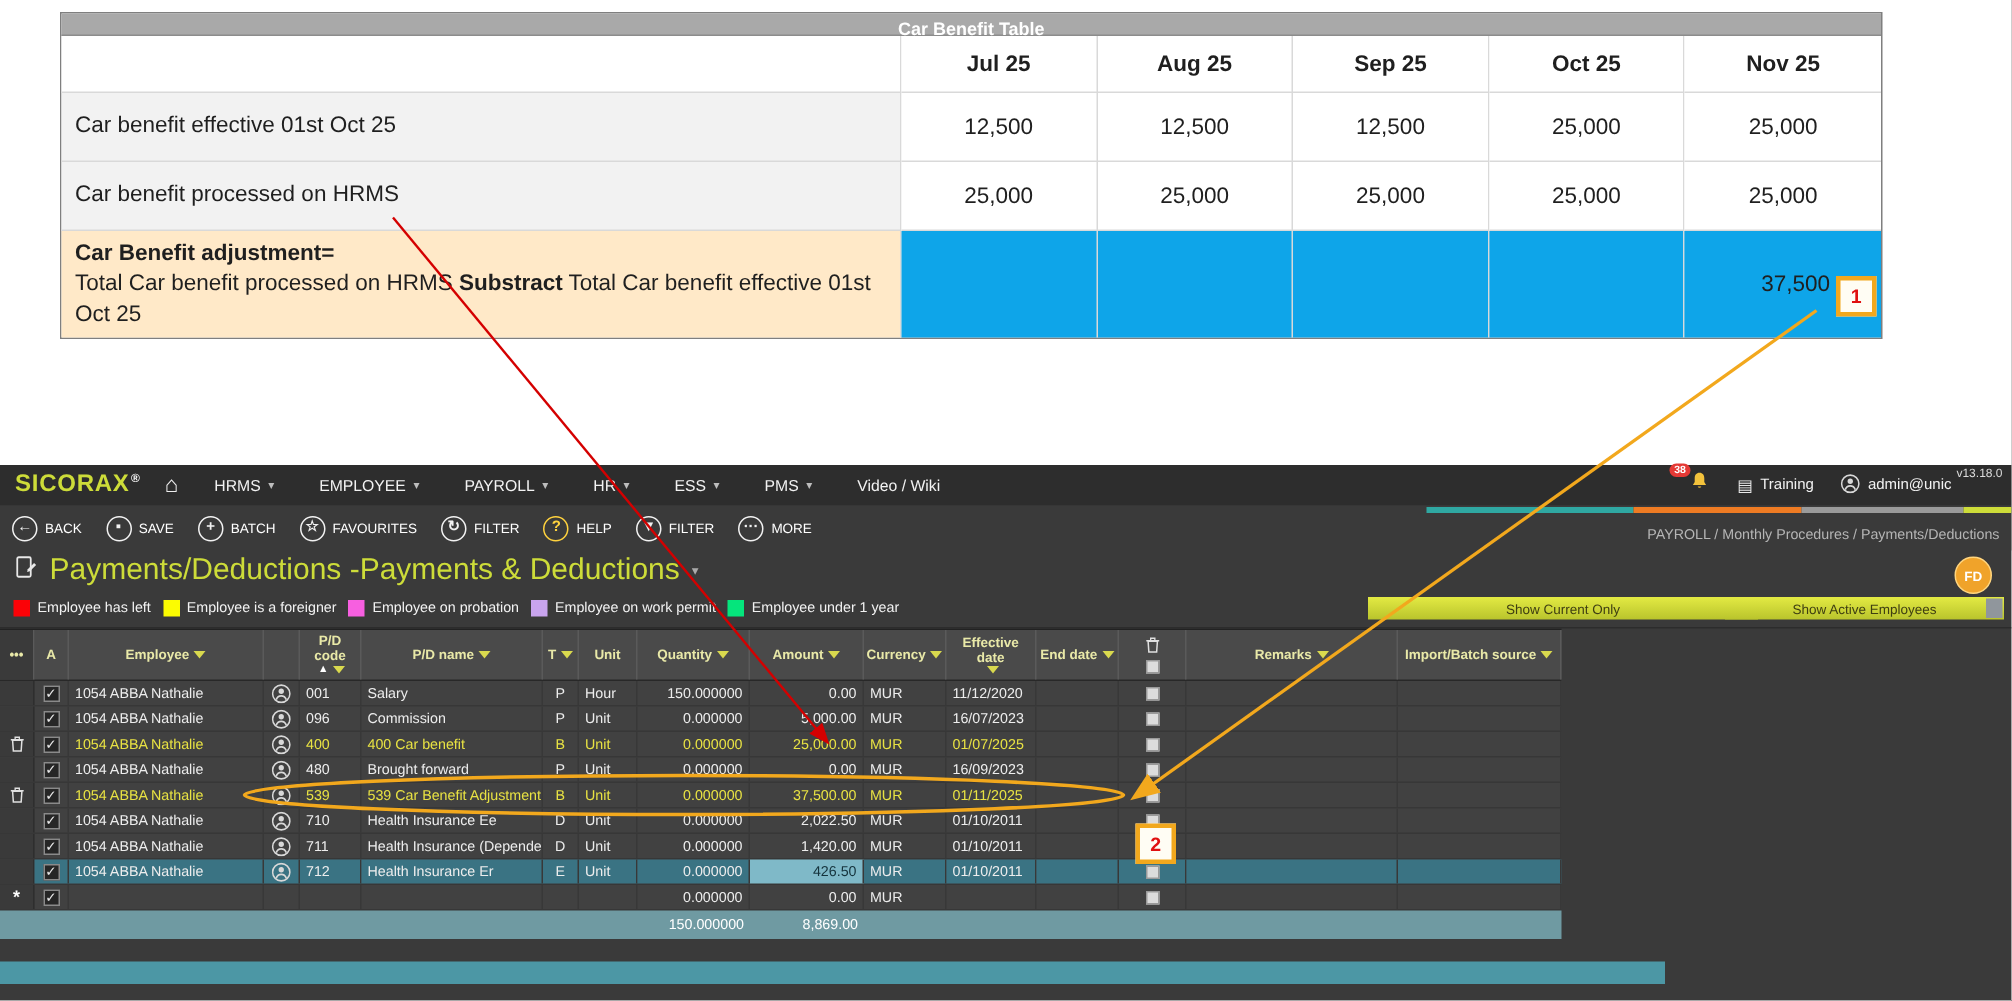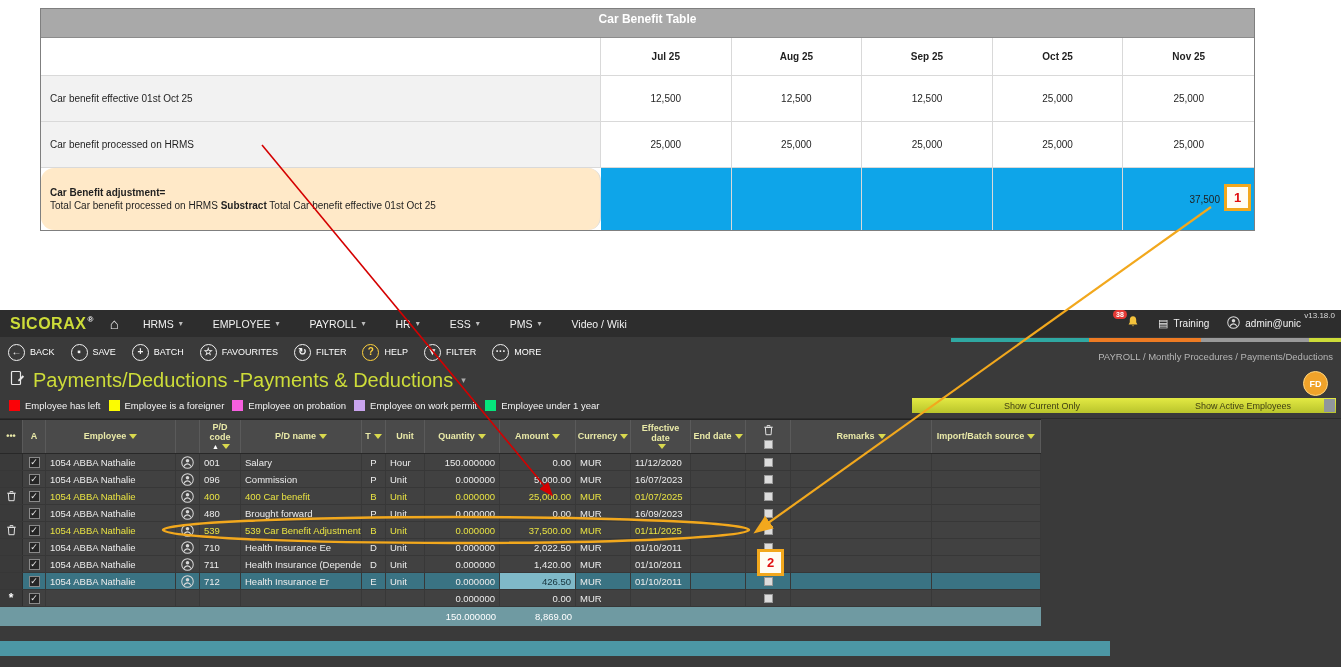--- a/index.html
+++ b/index.html
@@ -2,30 +2,30 @@
 <html><head>
 <meta charset="utf-8">
 <style>
   * { margin:0; padding:0; box-sizing:border-box; }
   html,body { width:1341px; height:667px; }
   body { font-family:"Liberation Sans",sans-serif; background:#ffffff; }
   .stage { position:relative; width:1341px; height:667px; background:#fff; overflow:hidden; }
 
   
   .bt-wrap { position:absolute; left:40px; top:8px; width:1215px; border:1px solid #7f7f7f; background:#fff; }
-  .bt-title { background:#a9a9a9; color:#fff; font-weight:700; font-size:12px; text-align:center; height:29px; line-height:21px; border-bottom:1px solid #8c8c8c; }
+  .bt-title { background:#a9a9a9; color:#fff; font-weight:700; font-size:12px; text-align:center; height:15px; line-height:21px; border-bottom:1px solid #8c8c8c; }
   .bt-grid { display:grid; grid-template-columns:560px repeat(5,1fr); }
-  .bt-cell { border-right:1px solid #d9d9d9; border-bottom:1px solid #d9d9d9; font-size:10px; color:#1f1f1f; }
+  .bt-cell { border-right:1px solid #d9d9d9; border-bottom:1px solid #d9d9d9; font-size:15px; color:#1f1f1f; }
   .bt-cell:nth-child(6n) { border-right:none; }
   .bt-grid .bt-cell:nth-last-child(-n+6) { border-bottom:none; }
   .bt-corner { background:#fff; min-height:38px; }
   .bt-month { background:#fff; min-height:38px; display:flex; align-items:center; justify-content:center; font-weight:700; }
   .bt-label { background:#f2f2f2; min-height:46px; display:flex; flex-direction:column; justify-content:center; padding:5px 9px; line-height:1.35; }
   .bt-val { background:#fff; min-height:46px; display:flex; align-items:center; justify-content:center; }
-  .bt-label.bt-hl { background:#ffe9c8; min-height:62px;border-radius:13px; }
+  .bt-label.bt-hl { background:#ffe9c8; min-height:62px; }
   .bt-val.bt-hl { background:#0ea5e9; min-height:62px; justify-content:flex-end; padding-right:34px; }
   .bt-bold { font-weight:700; }
 
   
   .app { position:absolute; left:0; top:310px; width:1341px; height:357px; background:#3a3a3a; color:#fff; }
 
   .menubar { height:27px; background:#2d2d2d; display:flex; align-items:center; padding:0 10px; position:relative; }
   .brand { font-size:16px; font-weight:700; color:#cddc39; letter-spacing:.5px; }
   .brand sup { color:#fff; font-size:8px; margin-left:1px; }
   .home { margin:0 24px 0 16px; font-size:15px; color:#eee; cursor:default; }

